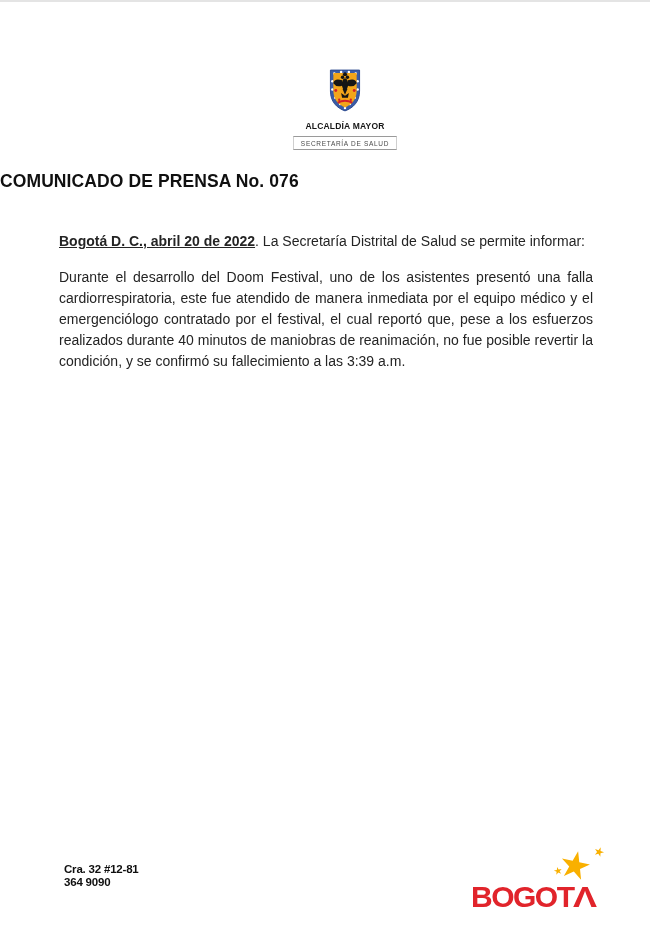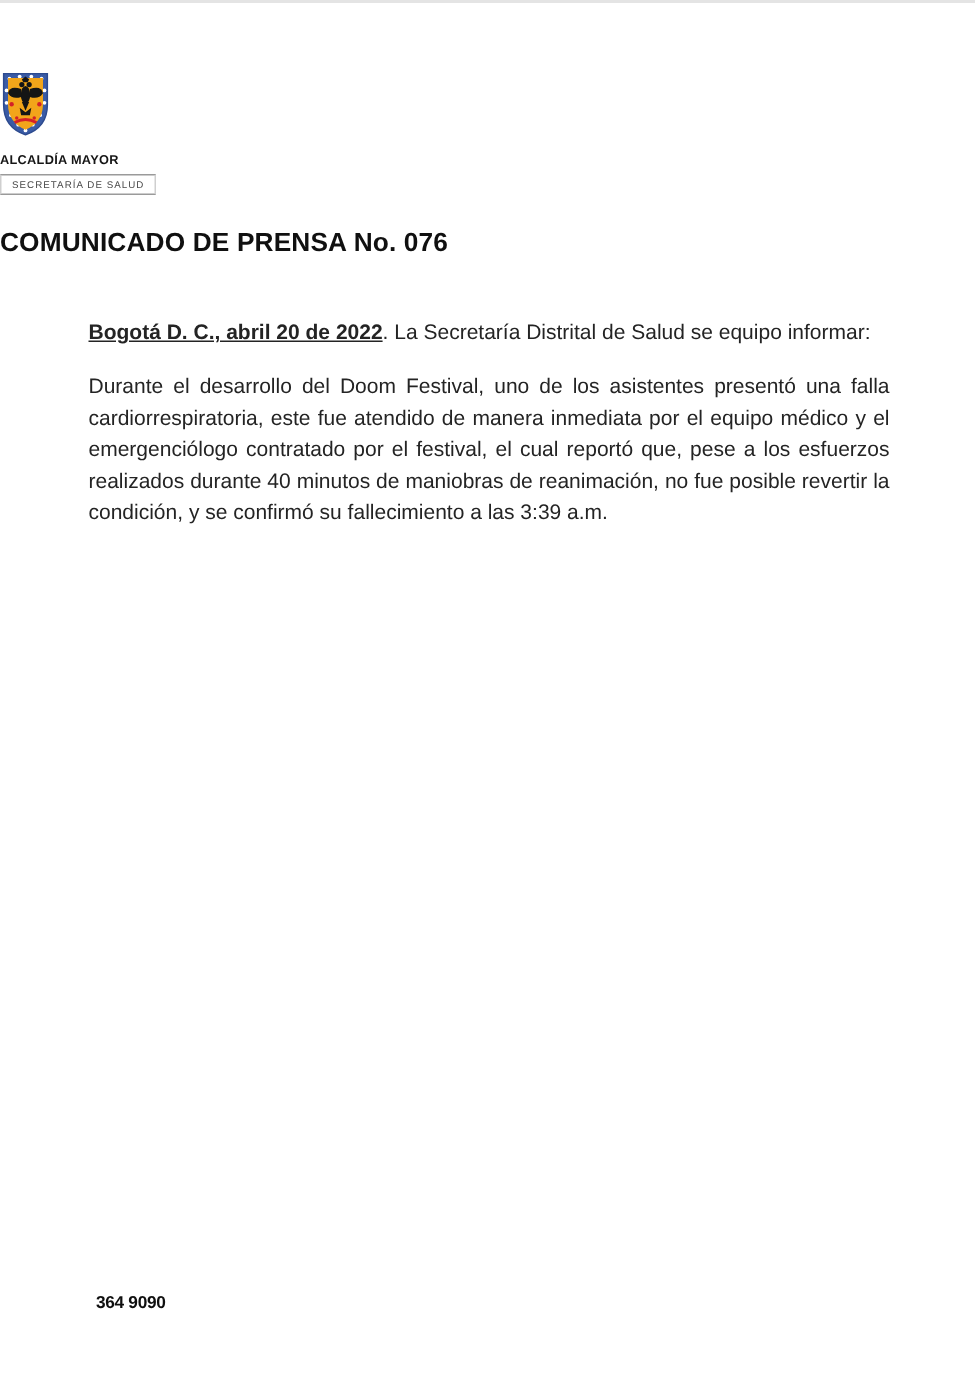--- a/index.html
+++ b/index.html
@@ -7,21 +7,21 @@
   body {
     font-family: "Liberation Sans", sans-serif;
     background: #ffffff;
     position: relative;
     overflow: hidden;
     border-top: 2px solid #e4e4e4;
   }
   .page { position: relative; width: 650px; height: 931px; }
 
   
-  .header { text-align: left; padding-top: 44px; }
+  .header { text-align: center; padding-top: 65px; margin-left: 40px; }
   .crest-wrap { display: inline-block; line-height: 0; }
   .org-name {
     font-size: 8.5px; font-weight: bold; line-height: 10.5px;
     color: #161616; letter-spacing: 0.2px; margin-top: 4px;
   }
   .dept-box {
     display: inline-block; margin-top: 4px;
     border-top: 1px solid #9a9a9a; border-bottom: 1px solid #9a9a9a;
     border-left: 1px solid #cfcfcf; border-right: 1px solid #cfcfcf;
     padding: 3px 7px 2.5px 7px;
@@ -121,22 +121,31 @@
       <div>ALCALDÍA MAYOR</div>
     </div>
     <div>
       <span class="dept-box">SECRETARÍA DE SALUD</span>
     </div>
   </div>
 
   <div class="title">COMUNICADO DE PRENSA No. 076</div>
 
   <div class="content">
-    <p><span class="dateline-bold">Bogotá D. C., abril 20 de 2022</span><span>. La Secretaría Distrital de Salud se equipo informar:</span></p>
+    <p><span class="dateline-bold">Bogotá D. C., abril 20 de 2022</span><span>. La Secretaría Distrital de Salud se permite informar:</span></p>
     <p>Durante el desarrollo del Doom Festival, uno de los asistentes presentó una falla cardiorrespiratoria, este fue atendido de manera inmediata por el equipo médico y el emergenciólogo contratado por el festival, el cual reportó que, pese a los esfuerzos realizados durante 40 minutos de maniobras de reanimación, no fue posible revertir la condición, y se confirmó su fallecimiento a las 3:39 a.m.</p>
   </div>
 
   <div class="footer-left">
+    <div class="footer-line">Cra. 32 #12-81</div>
     <div class="footer-line">364 9090</div>
   </div>
 
+  <div class="bogota-logo">
+    <svg class="logo-stars" viewBox="0 0 60 40" xmlns="http://www.w3.org/2000/svg">
+      <polygon fill="#F9B000" transform="rotate(12 27 22)" points="27,7 30.4,17.4 41.3,17.4 32.5,23.8 35.8,34.1 27,27.7 18.2,34.1 21.5,23.8 12.7,17.4 23.6,17.4"></polygon>
+      <polygon fill="#F9B000" transform="rotate(20 51 8)" points="51,3 52.1,6.45 55.8,6.45 52.8,8.6 53.9,12.05 51,9.9 48.1,12.05 49.2,8.6 46.2,6.45 49.9,6.45"></polygon>
+      <polygon fill="#F9B000" transform="rotate(-12 10 27)" points="10,22.8 10.9,25.7 14,25.7 11.5,27.5 12.5,30.4 10,28.6 7.5,30.4 8.5,27.5 6,25.7 9.1,25.7"></polygon>
+    </svg>
+    <div class="logo-word"><span>BOGOT</span><span class="logo-lambda">Λ</span></div>
+  </div>
 
 </div>
 
 </body></html>

